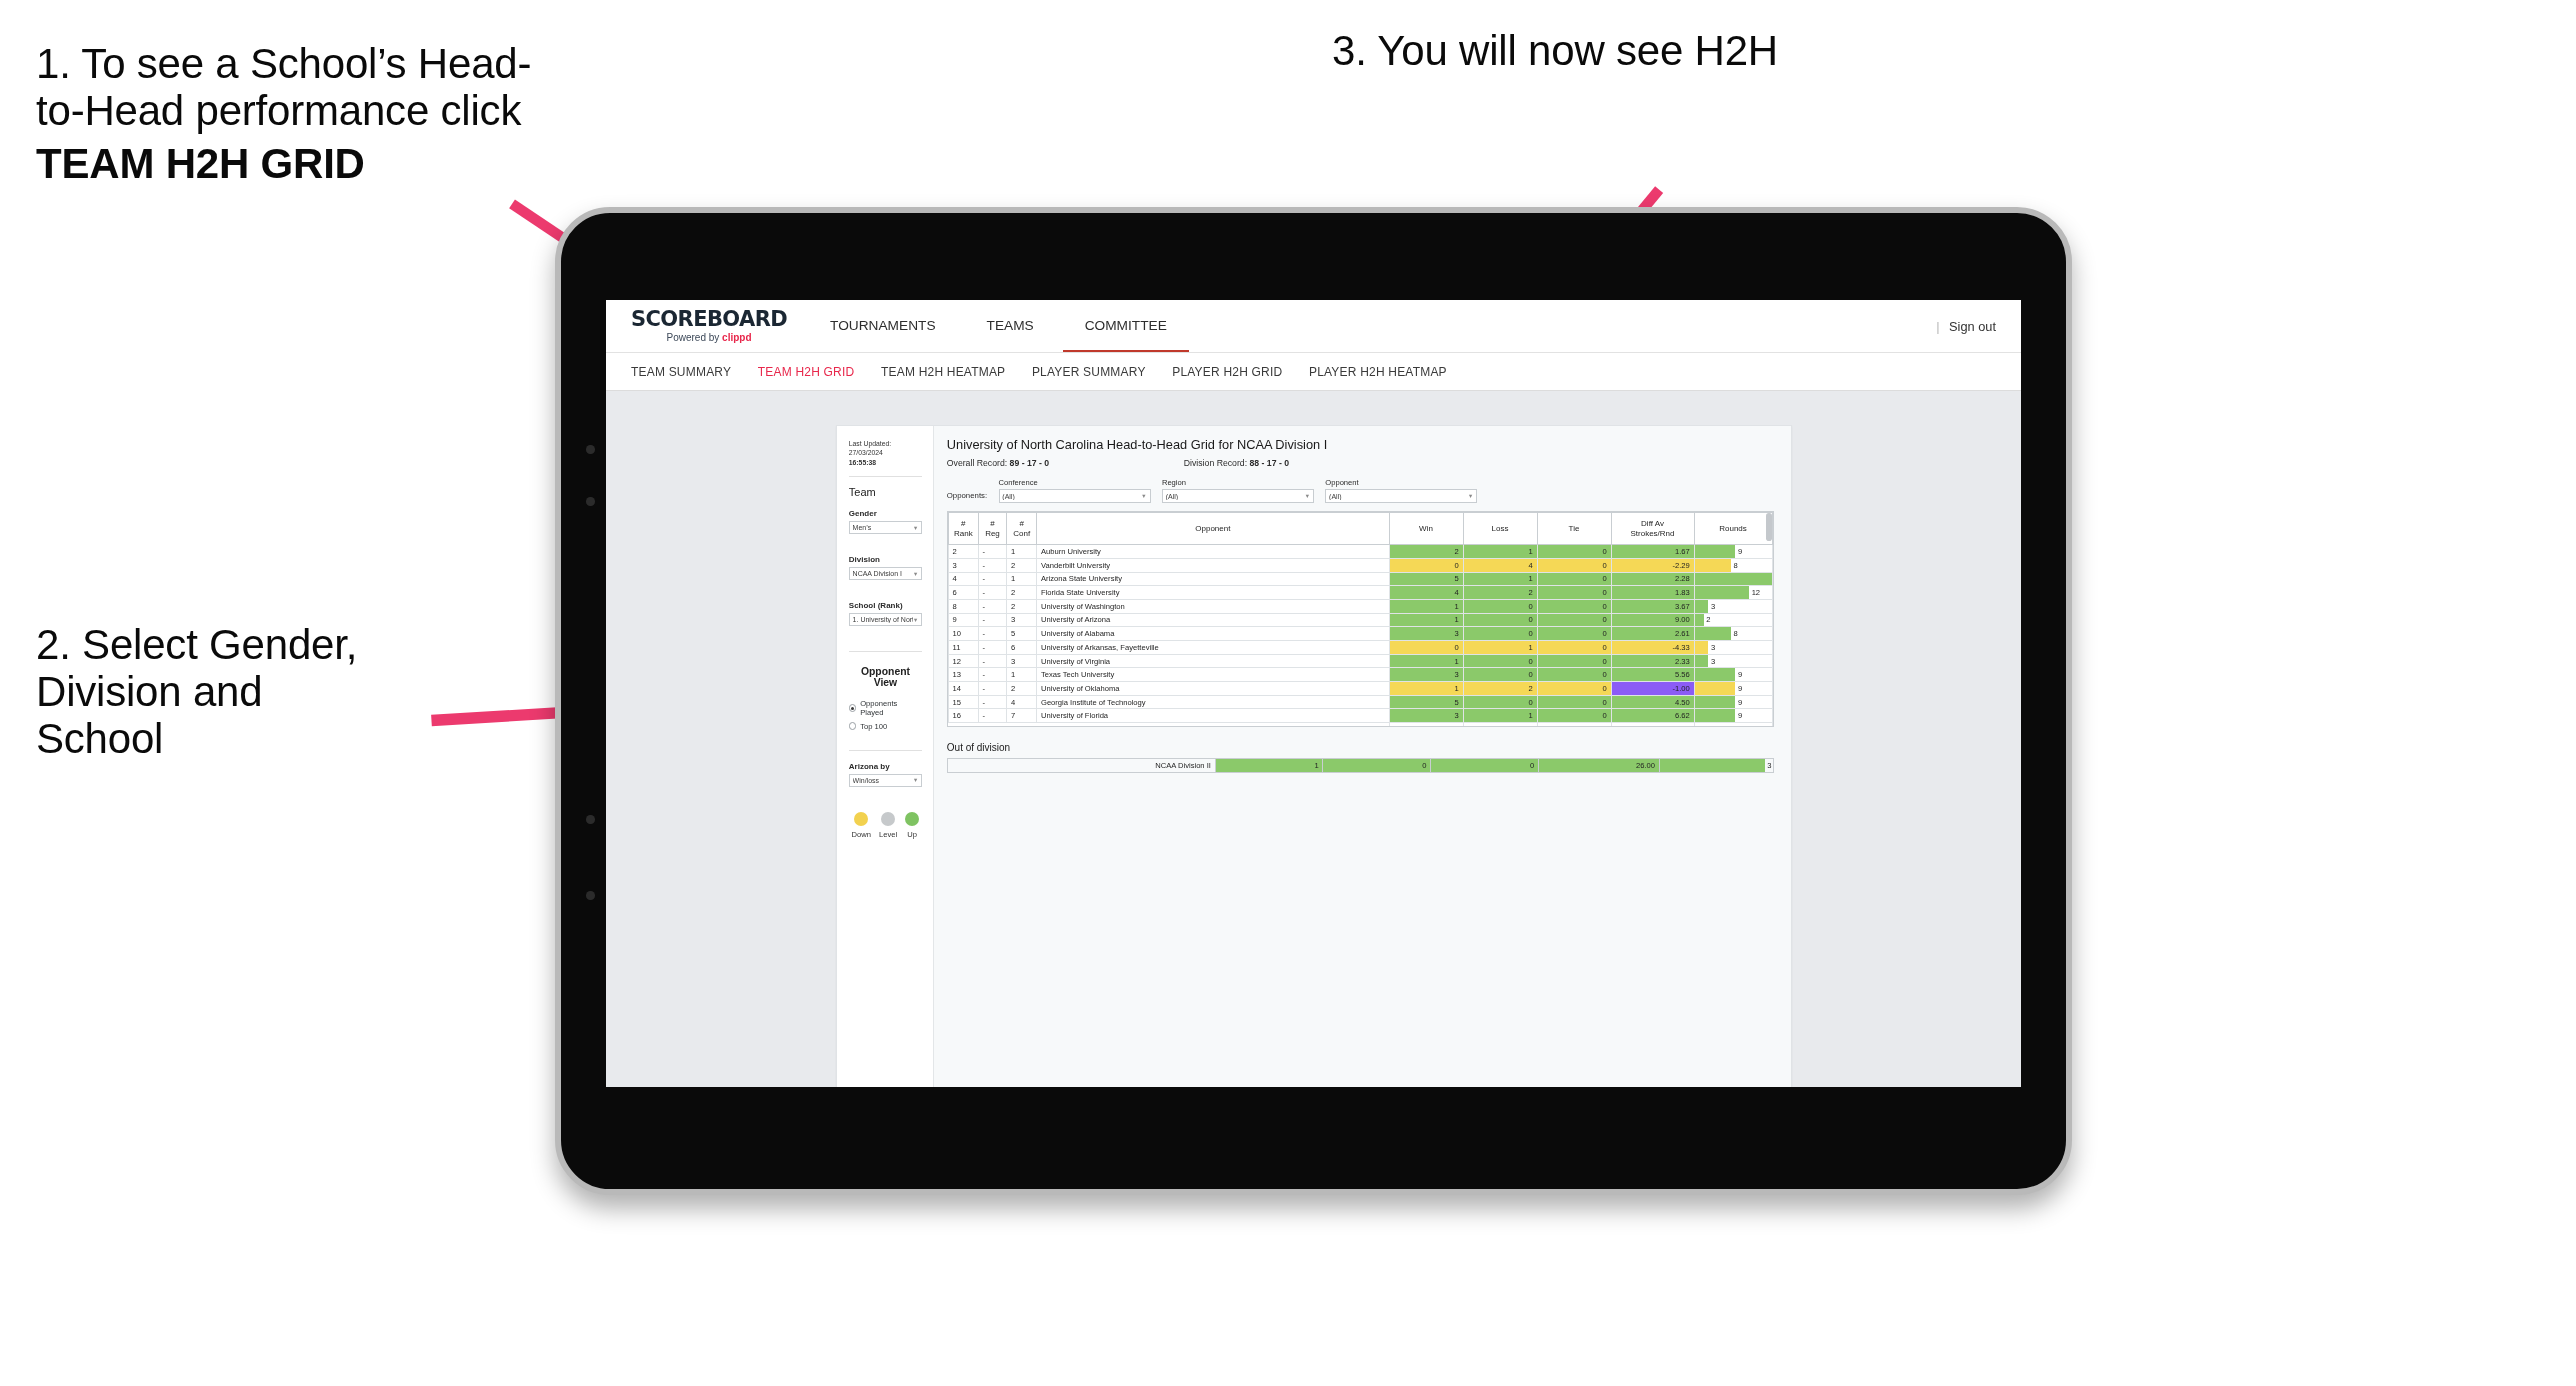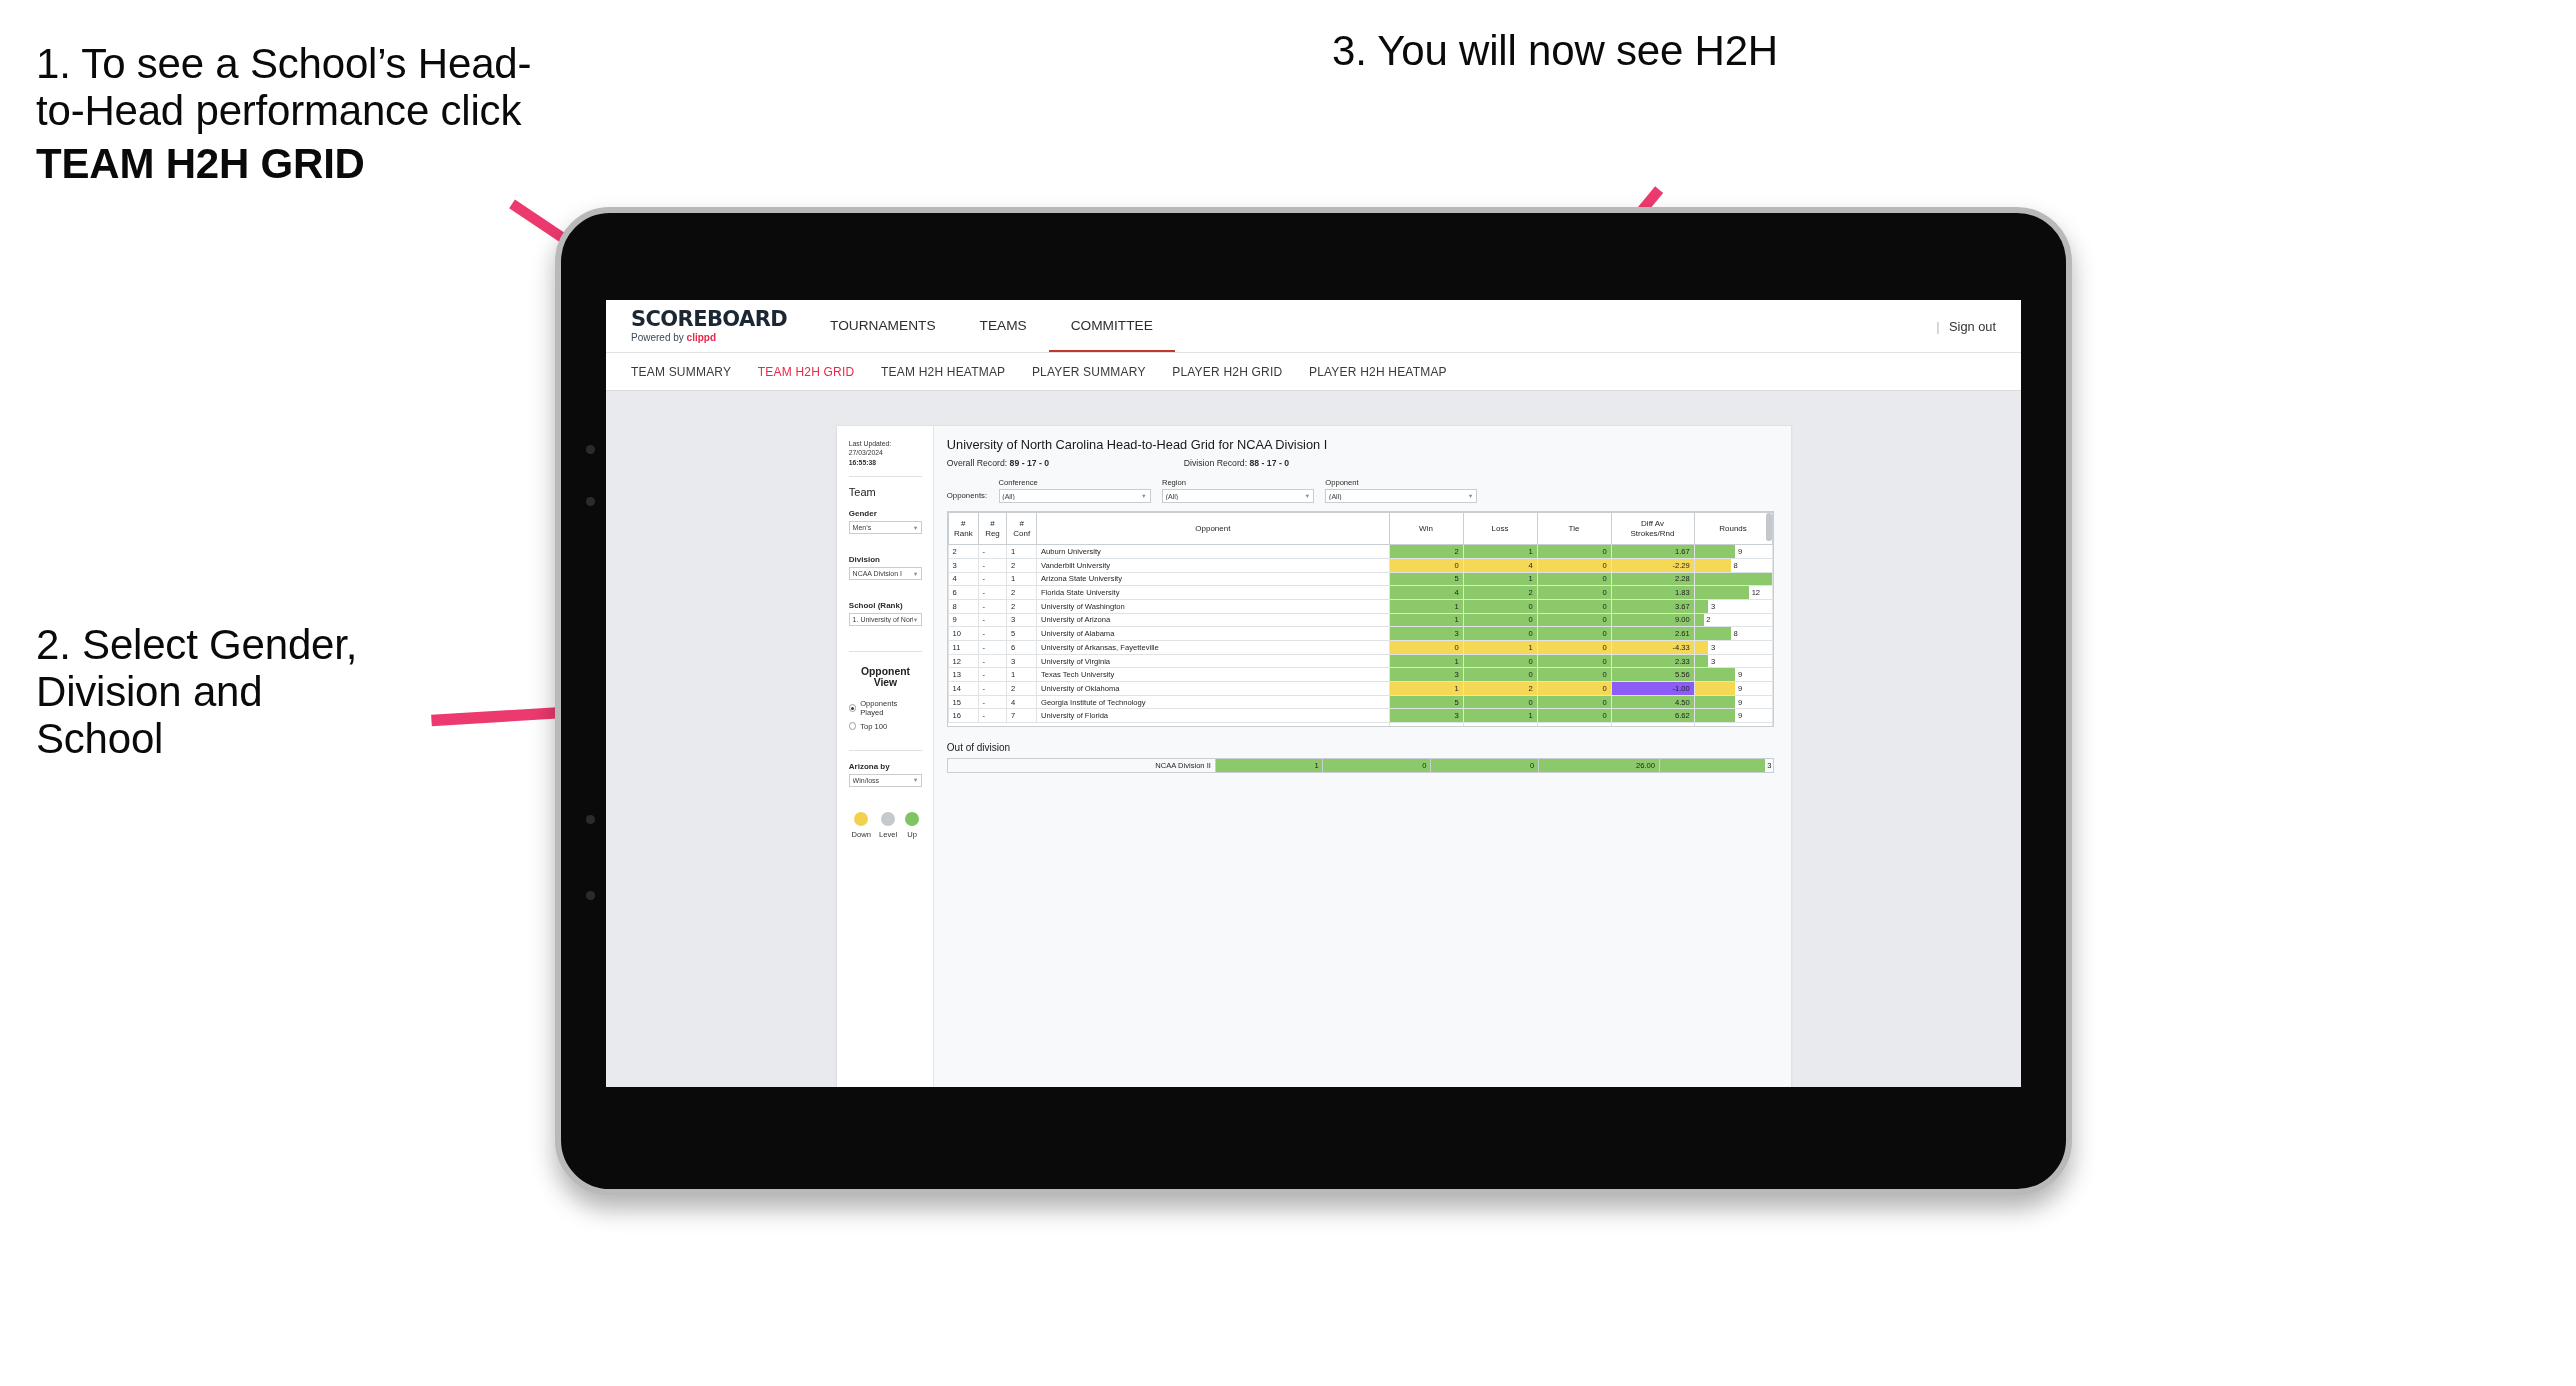--- a/index.html
+++ b/index.html
@@ -47,23 +47,23 @@
 
   
   .appbar {
     height: 53px; background: #ffffff; display: flex; align-items: stretch;
     border-bottom: 0.9px solid #e2e2e2; position: relative;
   }
   .logo-wrap { display: flex; flex-direction: column; justify-content: center;
                padding: 0 21px 0 25px; }
   .logo-main { font-size: 21px; font-weight: 800; color: #1b2733;
                letter-spacing: -0.6px; line-height: 1; font-family: "DejaVu Sans", sans-serif; }
-  .logo-sub { font-size: 10px; color: #3c4858; margin-top: 2.8px; line-height: 1; }
+  .logo-sub { font-size: 10px; color: #3c4858; margin-top: 2.8px; line-height: 1; text-align: center; }
   .logo-sub b { color: #e8274b; font-weight: 700; }
-  .navtop { display: flex; align-items: stretch; }
+  .navtop { display: flex; align-items: stretch; gap: 7px; }
   .navtop a {
     display: flex; align-items: center; padding: 0 22px;
     font-size: 13.7px; color: #2d2d2d; text-decoration: none;
     border-bottom: 2.8px solid transparent;
   }
   .navtop a.active { border-bottom-color: #c0392b; }
   .signout { margin-left: auto; display: flex; align-items: center;
              padding-right: 25px; font-size: 12.8px; color: #333; gap: 9.5px; }
   .signout .bar { color: #b8b8b8; }
 

